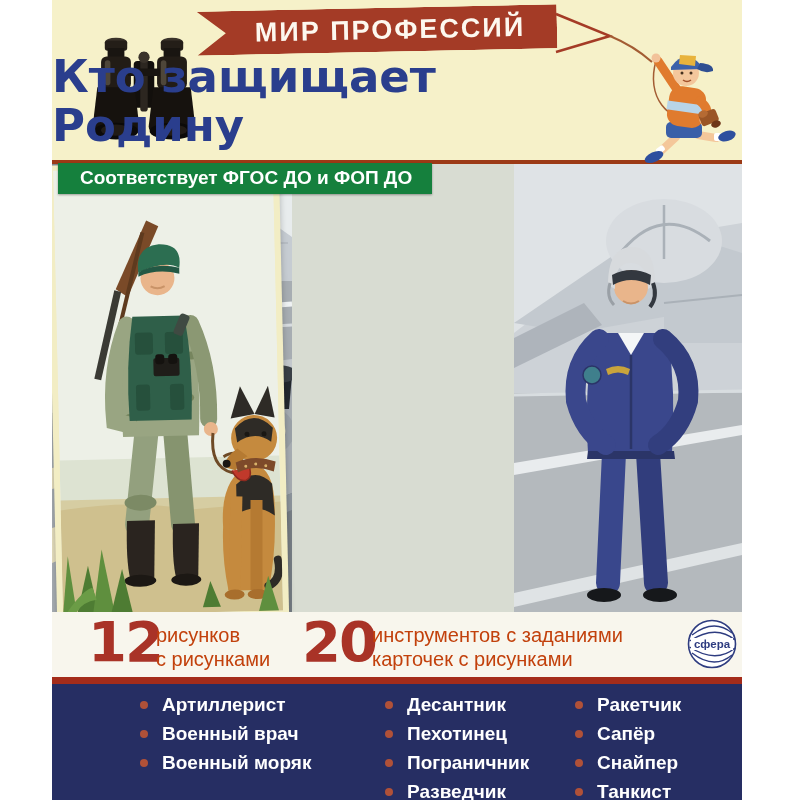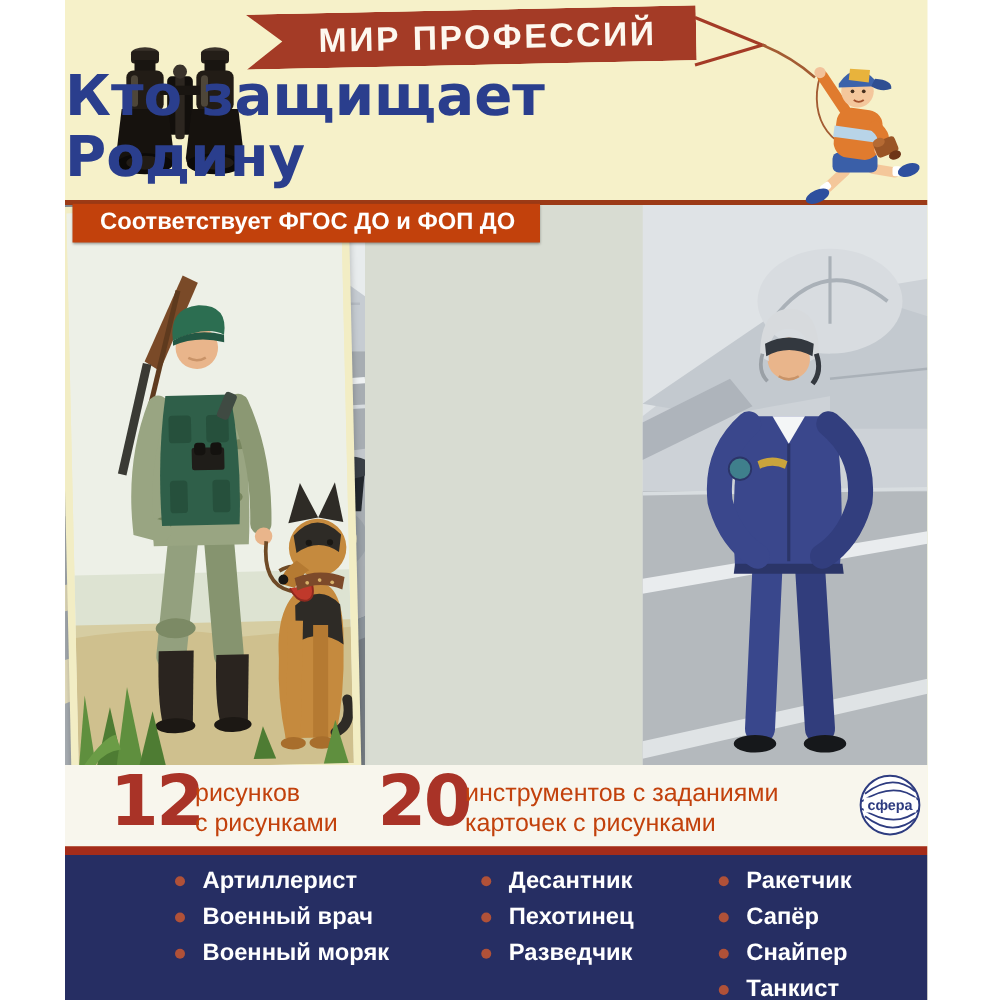--- a/index.html
+++ b/index.html
@@ -27,21 +27,21 @@
   .boy{position:absolute;left:556px;top:42px;width:140px;height:124px;z-index:4;}
   .title{
     position:absolute;left:0;right:0;top:52px;text-align:left;
     color:#2a3e8d;font-weight:bold;font-family:"DejaVu Sans","Liberation Sans",sans-serif;
     font-size:45px;line-height:1.09;letter-spacing:0px;
   }
   .header-rule{
     position:absolute;left:0;top:160px;width:690px;height:4px;background:#9c3a16;z-index:2;
   }
   .badge{
-    position:absolute;left:6px;top:163px;z-index:6;background:#c2410c;
+    position:absolute;left:6px;top:163px;z-index:6;background:#15803d;
     color:#ffffff;font-weight:bold;font-size:19px;padding:4px 20px 5px 22px;
     white-space:nowrap;box-shadow:0 1px 2px rgba(0,0,0,.35);
   }
   
   .strip{position:absolute;left:0;top:163px;width:690px;height:449px;overflow:hidden;background:#d8dcd2;}
   .panel{position:absolute;top:0;height:449px;}
   .panel-left{left:0;width:240px;}
   .panel-right{left:462px;width:228px;}
   .panel-mid{
     left:231px;top:-4px;width:232px;height:455px;z-index:3;
@@ -388,20 +388,21 @@
   <div class="footer-rule"></div>
   <div class="footer">
     <ul class="prof-col c1">
       <li>Артиллерист</li>
       <li>Военный врач</li>
       <li>Военный моряк</li>
     </ul>
     <ul class="prof-col c2">
       <li>Десантник</li>
       <li>Пехотинец</li>
+      <li>Пограничник</li>
       <li>Разведчик</li>
     </ul>
     <ul class="prof-col c3">
       <li>Ракетчик</li>
       <li>Сапёр</li>
       <li>Снайпер</li>
       <li>Танкист</li>
     </ul>
   </div>
 

